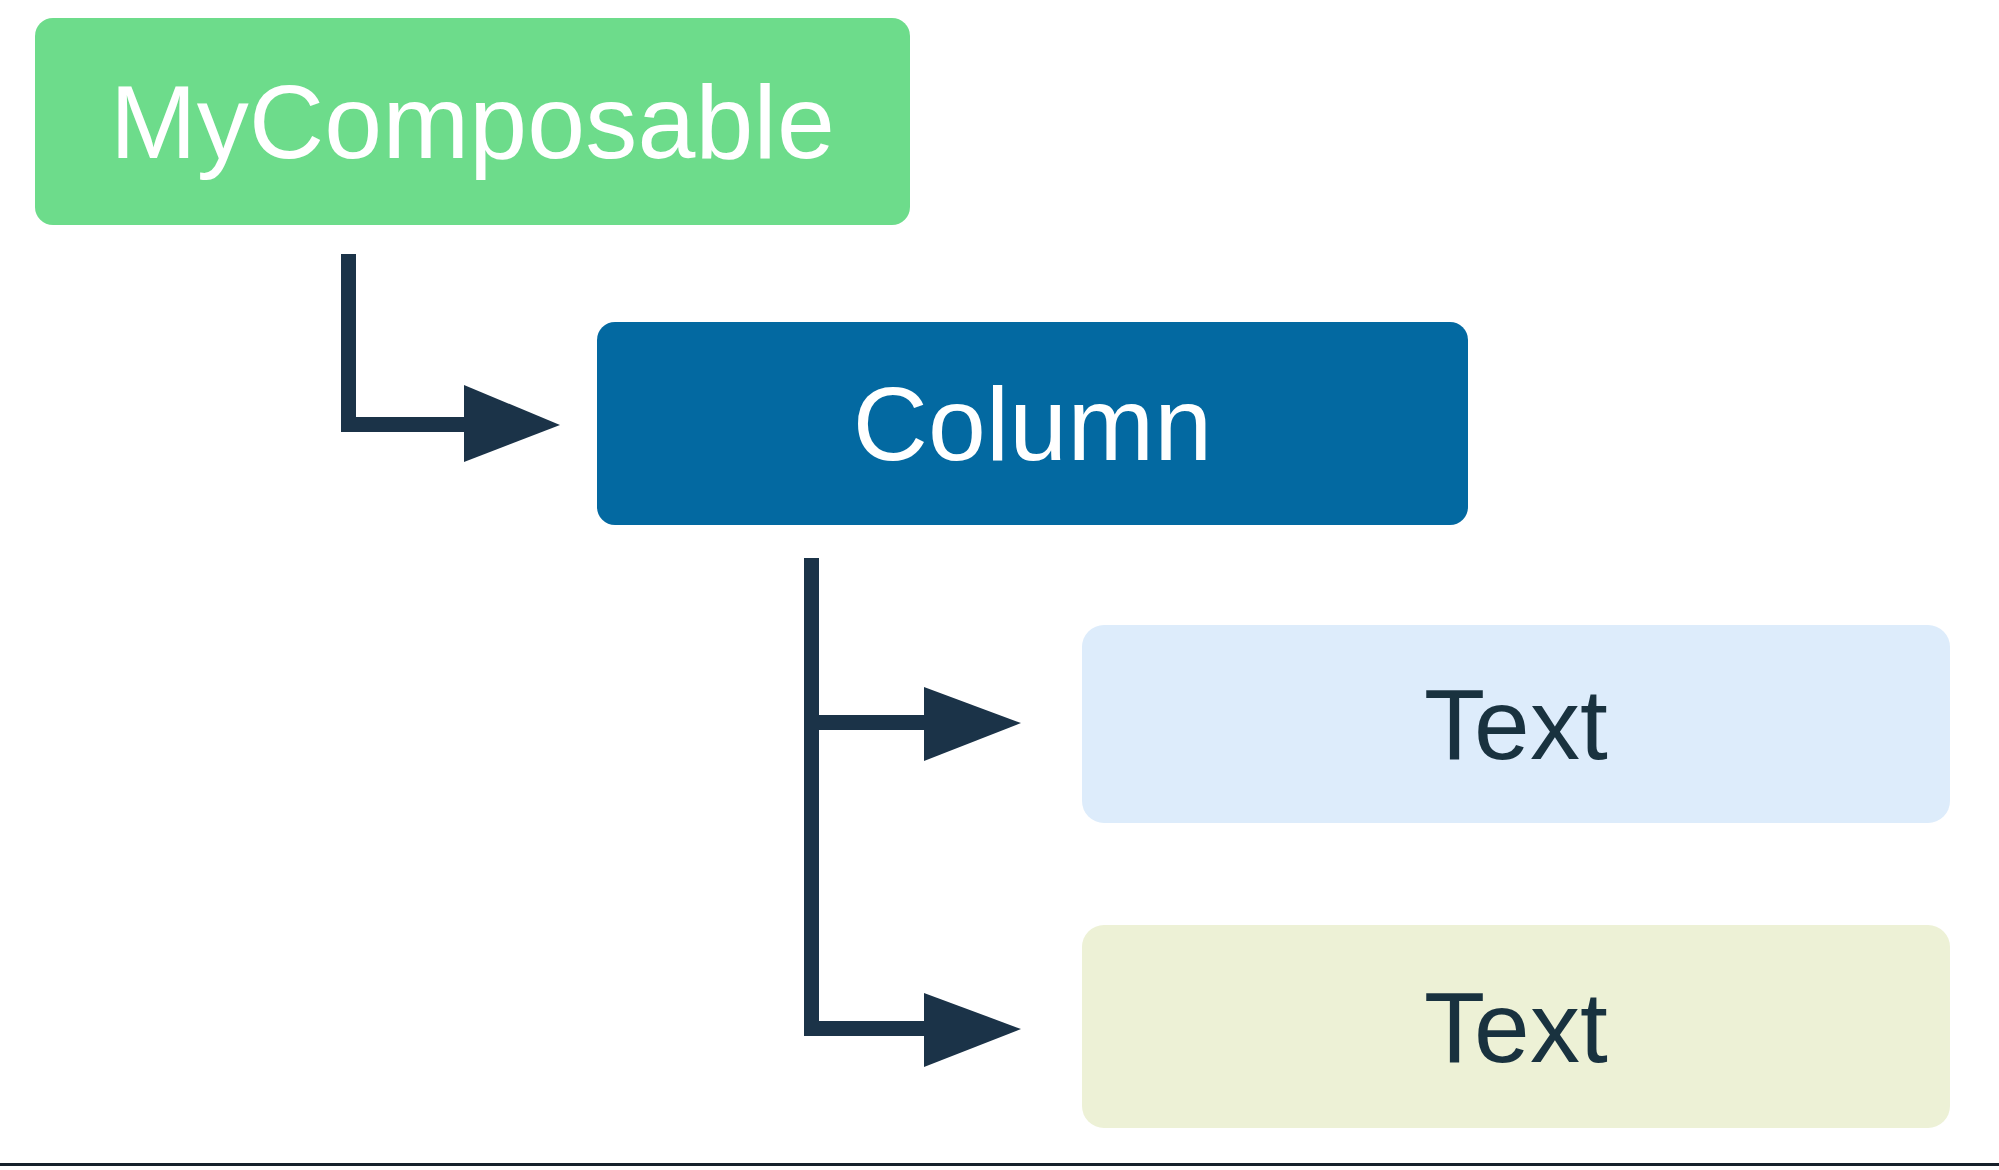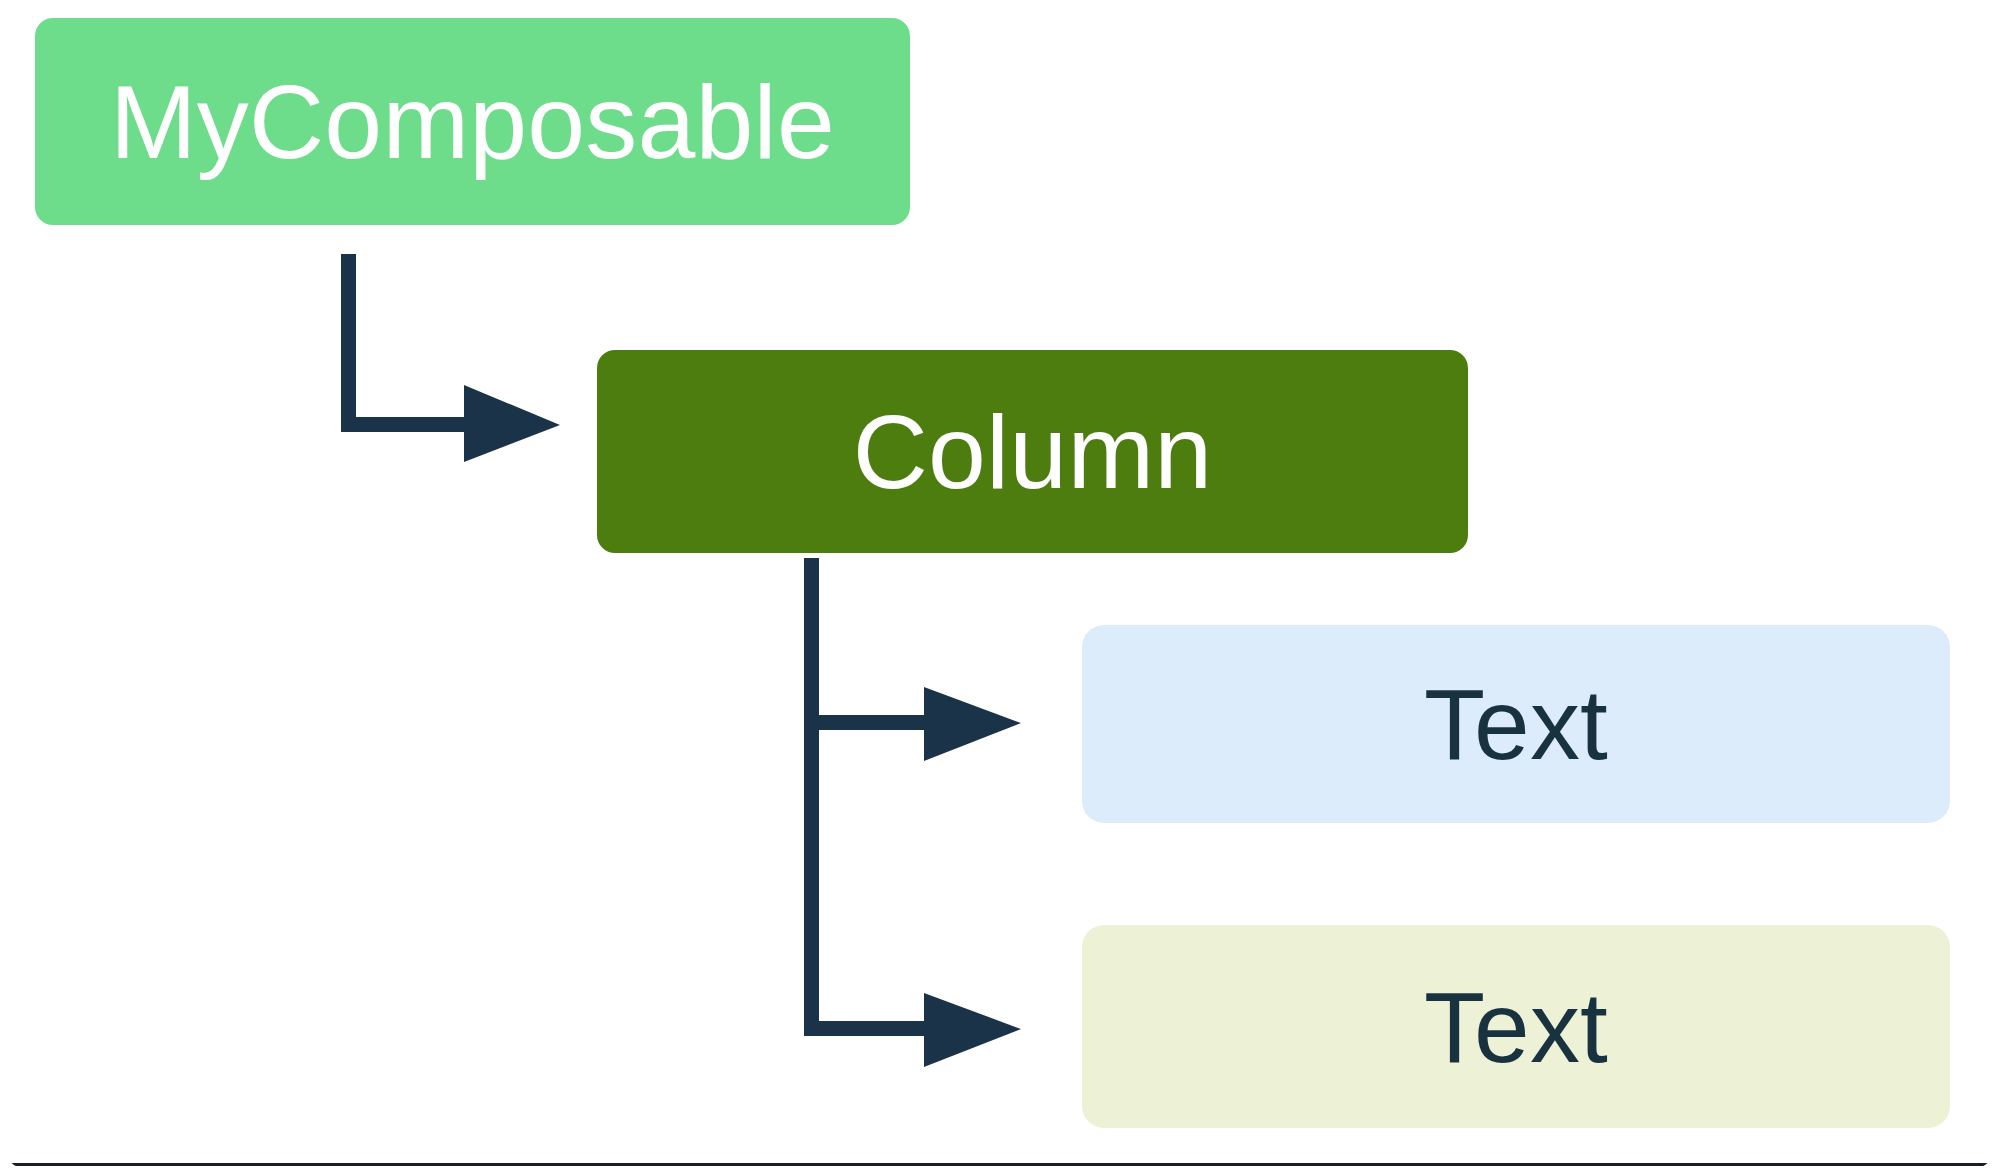--- a/index.html
+++ b/index.html
@@ -10,21 +10,20 @@
   }
   body {
     font-family: "Liberation Sans", sans-serif;
   }
   #canvas {
     position: relative;
     width: 1999px;
     height: 1170px;
     background: #ffffff;
     overflow: hidden;
-    border-radius: 31px;
   }
   .node {
     position: absolute;
     display: flex;
     align-items: center;
     justify-content: center;
     box-sizing: border-box;
     border-radius: 18px;
     line-height: 1;
     white-space: nowrap;
@@ -43,22 +42,21 @@
   }
   #node-root .node-label {
     color: #ffffff;
     font-size: 104px;
   }
   #node-column {
     left: 597px;
     top: 322px;
     width: 871px;
     height: 203px;
-    background: #4d7c0f;
-    margin-top: 28px;
+    background: #0369a1;
   }
   #node-column .node-label {
     color: #ffffff;
     font-size: 104px;
   }
   #node-text-1 {
     left: 1082px;
     top: 625px;
     width: 868px;
     height: 198px;

